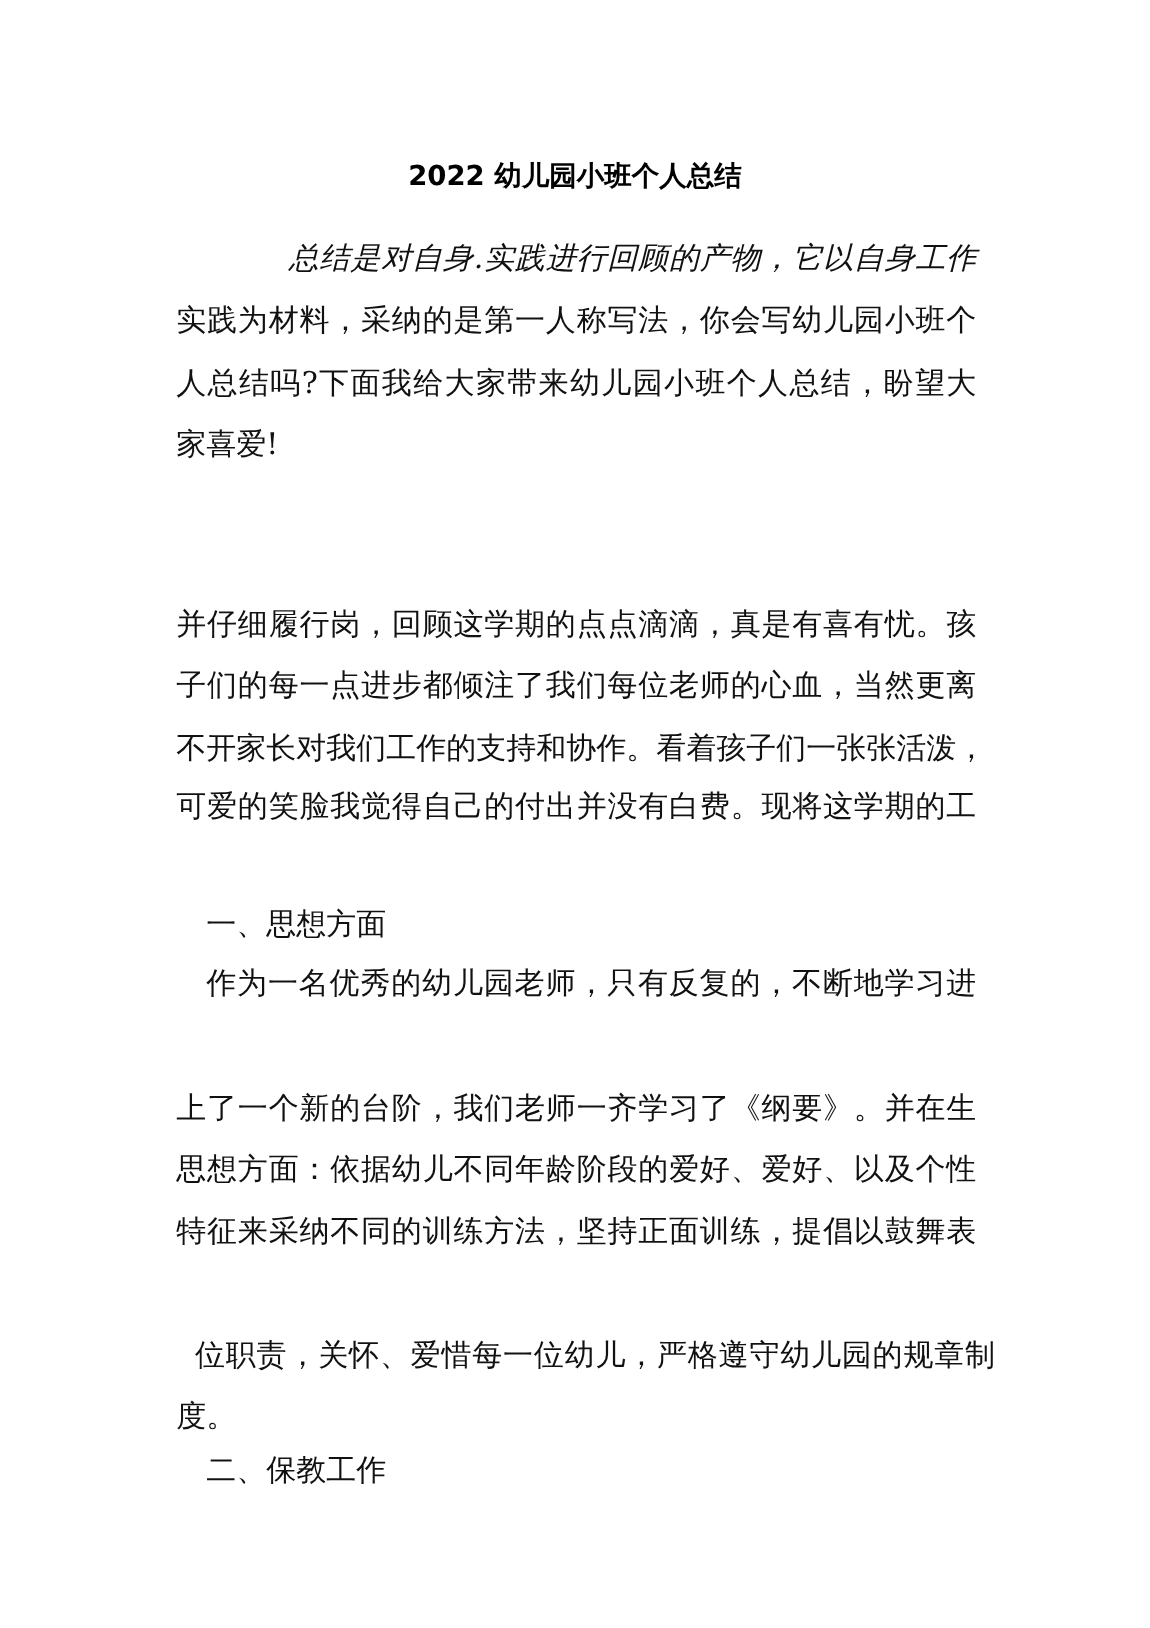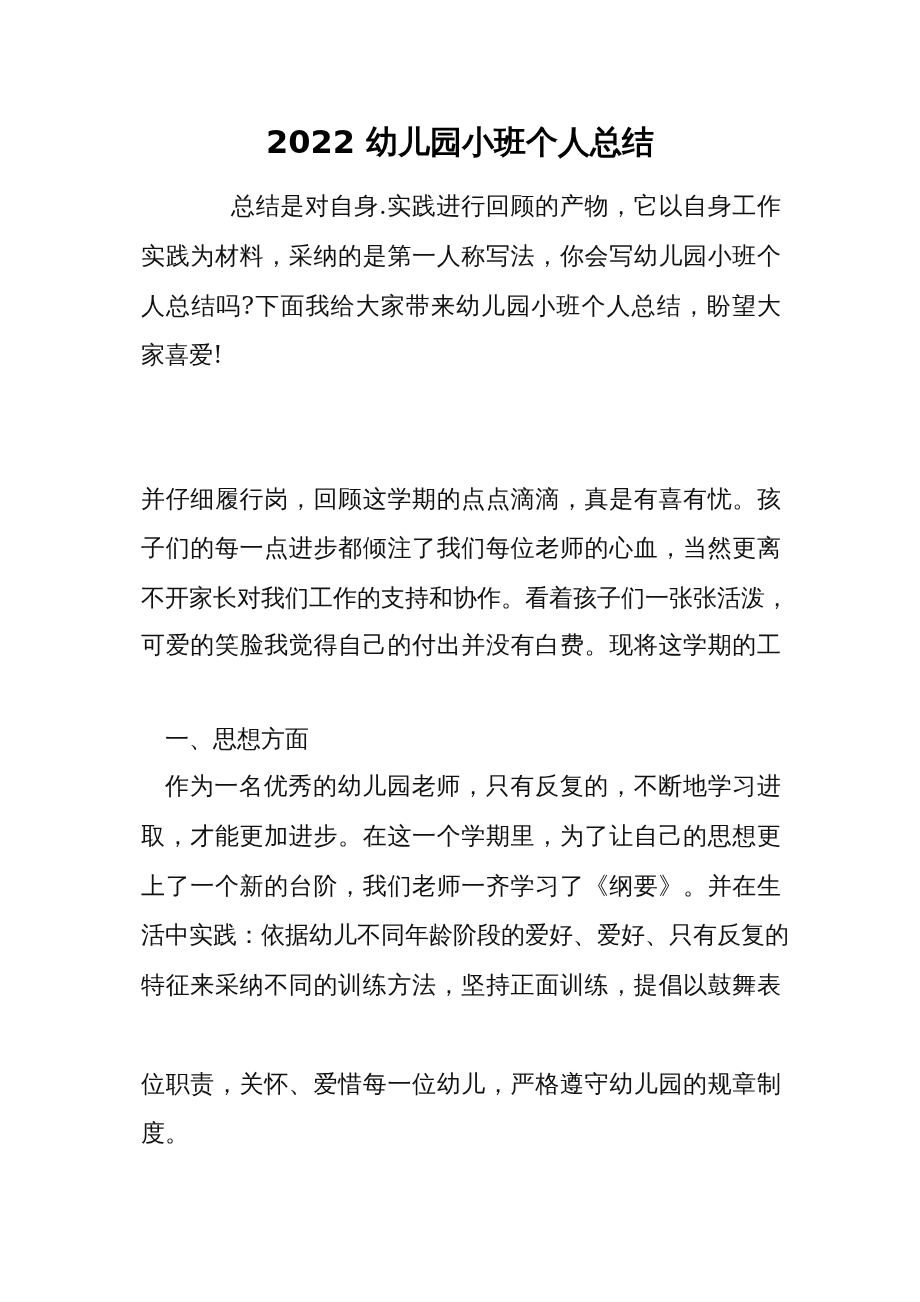--- a/index.html
+++ b/index.html
@@ -1,47 +1,47 @@
 <!DOCTYPE html>
 <html><head>
 <meta charset="utf-8">
 <style>
   html, body { margin: 0; padding: 0; background: #ffffff; }
   body { width: 920px; height: 1302px; position: relative; overflow: hidden;
          font-family: "DejaVu Serif", "Liberation Serif", serif; color: #111; }
   .page { position: absolute; left: 0; top: 0; width: 920px; height: 1302px; background: #fff; }
   .title { position: absolute; left: 0; width: 920px; top: 120px; text-align: center;
            font-family: "DejaVu Sans", "Liberation Sans", sans-serif; font-weight: bold;
-           font-size: 32px; letter-spacing: 0px; line-height: 44px; color: #000; }
+           font-size: 22px; letter-spacing: 0px; line-height: 44px; color: #000; }
   .line { position: absolute; left: 141px; width: 640px; height: 34px; line-height: 34px;
           font-size: 24px; white-space: nowrap; overflow: visible; color: #111;
           text-align: justify; text-align-last: justify; }
   .line.last { text-align-last: left; }
   .line.heading { text-align-last: left; }
 </style>
 </head>
 <body>
 
 <div class="page">
   <div class="title">2022 幼儿园小班个人总结</div>
 
-  <div class="line" style="left:231px;width:550px;top:189px;">总结是对自身.实践进行回顾的产物，它以自身工作</div>
+  <div class="line" style="left:231px;width:550px;top:189px;font-style:italic;">总结是对自身.实践进行回顾的产物，它以自身工作</div>
   <div class="line" style="top:239px;">实践为材料，采纳的是第一人称写法，你会写幼儿园小班个</div>
   <div class="line" style="top:289px;">人总结吗?下面我给大家带来幼儿园小班个人总结，盼望大</div>
   <div class="line last" style="top:338px;">家喜爱!</div>
 
 
   <div class="line" style="top:482px;">并仔细履行岗，回顾这学期的点点滴滴，真是有喜有忧。孩</div>
   <div class="line" style="top:531px;">子们的每一点进步都倾注了我们每位老师的心血，当然更离</div>
   <div class="line" style="top:581px;">不开家长对我们工作的支持和协作。看着孩子们一张张活泼，</div>
   <div class="line" style="top:628px;">可爱的笑脸我觉得自己的付出并没有白费。现将这学期的工</div>
 
   <div class="line" style="left:165px;width:616px;top:769px;">作为一名优秀的幼儿园老师，只有反复的，不断地学习进</div>
 
   <div class="line heading" style="left:165px;top:722px;">一、思想方面</div>
-  <div class="line" style="top:819px;">取，才能更加进步。在这一个学期里，为了让自己的思想更</div>
   <div class="line" style="top:869px;">上了一个新的台阶，我们老师一齐学习了《纲要》。并在生</div>
-  <div class="line" style="top:918px;">活中实践：依据幼儿不同年龄阶段的爱好、爱好、只有反复的</div>
+  <div class="line" style="top:918px;">思想方面：依据幼儿不同年龄阶段的爱好、爱好、以及个性</div>
   <div class="line" style="top:968px;">特征来采纳不同的训练方法，坚持正面训练，提倡以鼓舞表</div>
-  <div class="line" style="top:1067px;">位职责，关怀、爱惜每一位幼儿，严格遵守幼儿园的规章制</div>
+  <div class="line" style="top:1067px;margin-left:15px;">位职责，关怀、爱惜每一位幼儿，严格遵守幼儿园的规章制</div>
   <div class="line last" style="top:1116px;">度。</div>
 
+  <div class="line heading" style="left:165px;top:1159px;">二、保教工作</div>
 </div>
 
 </body></html>

